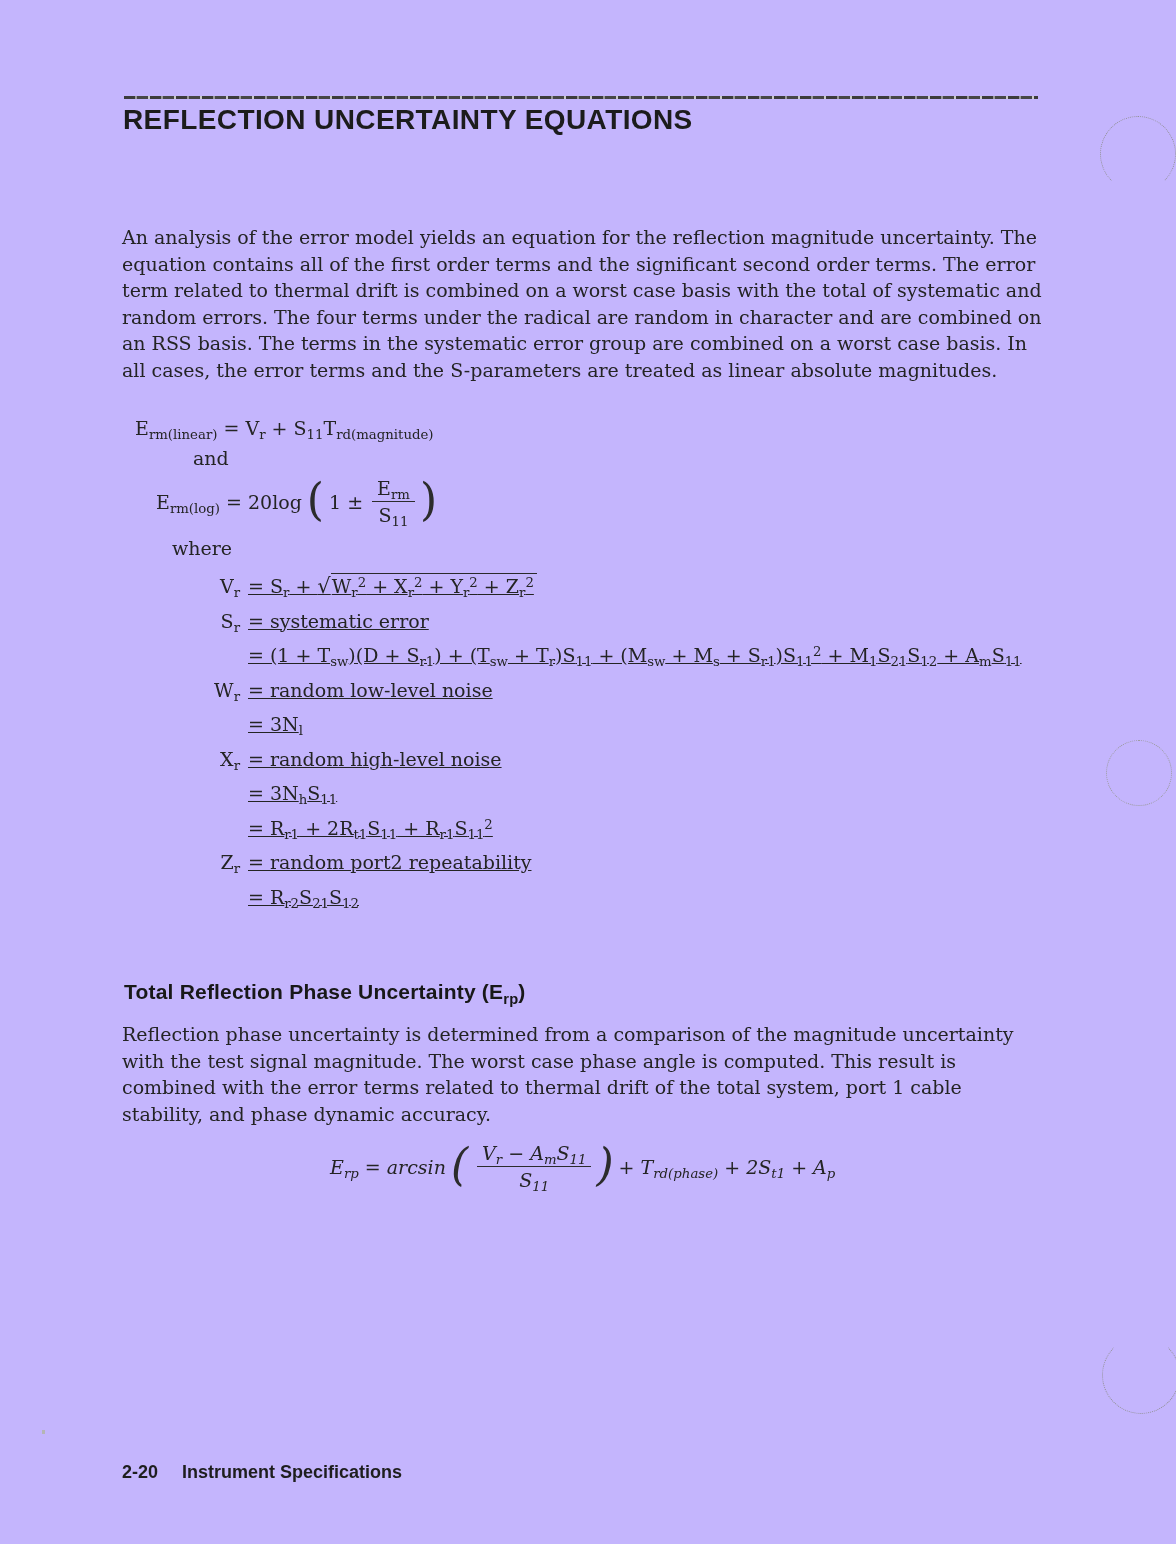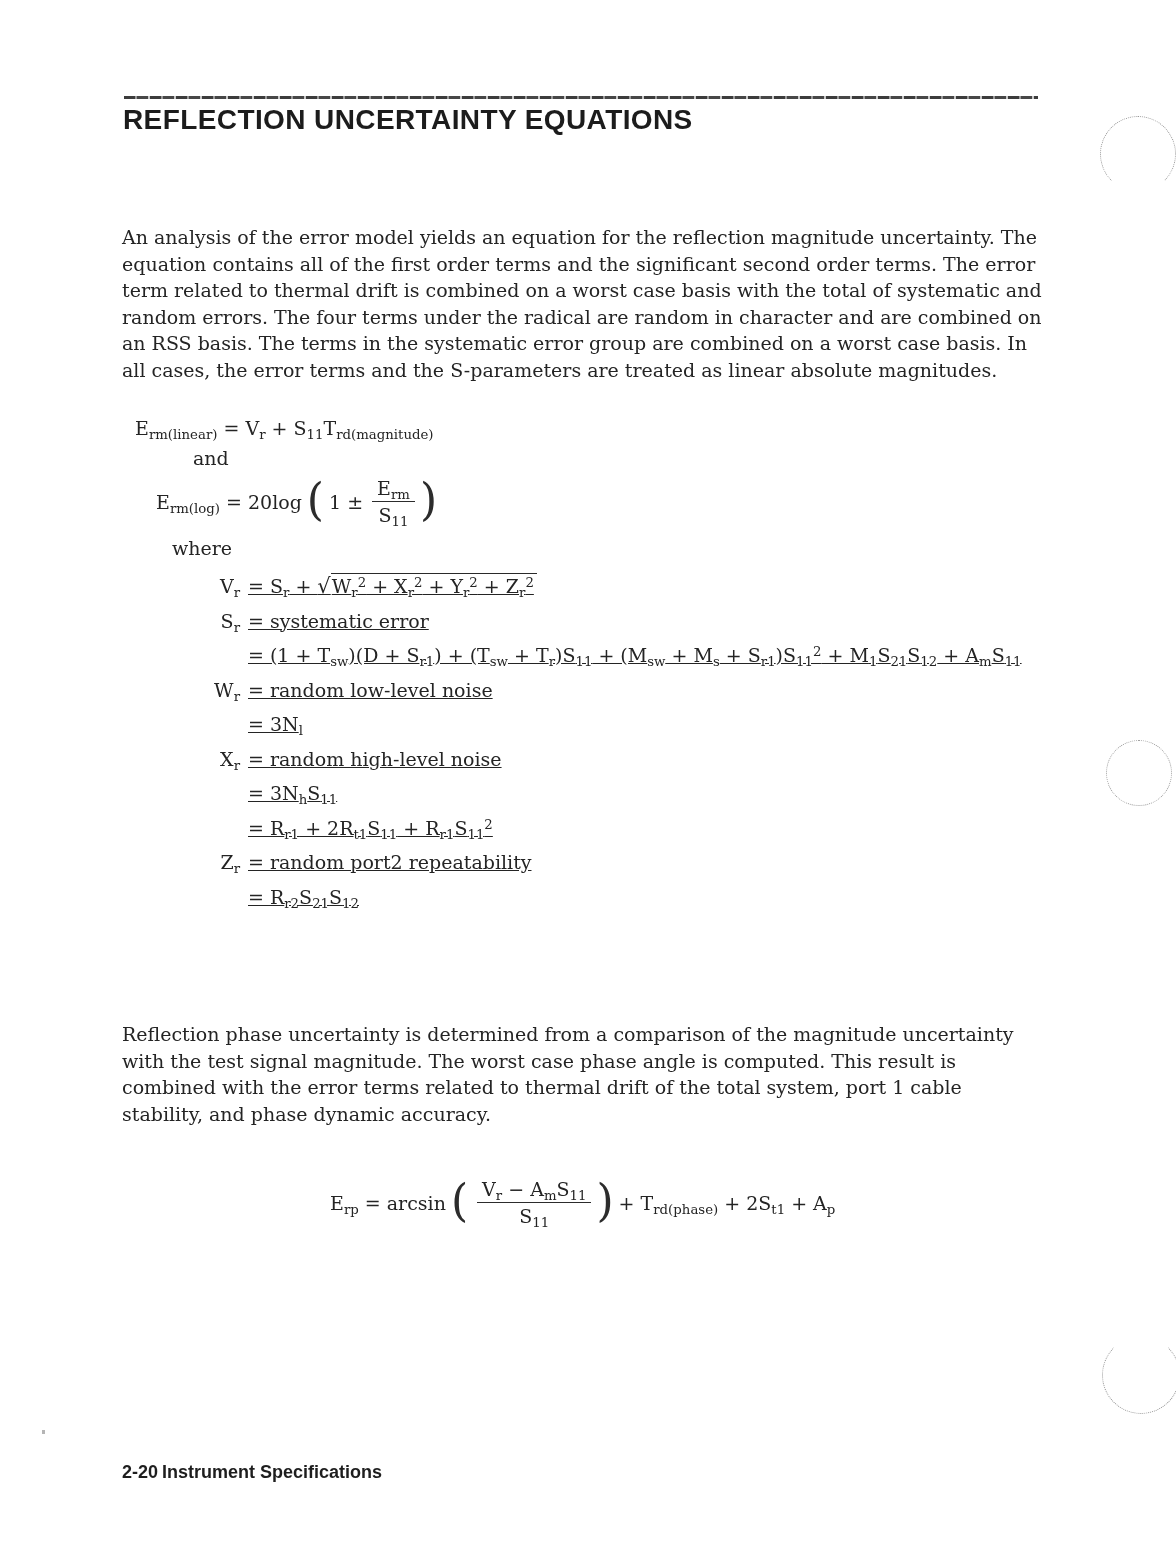--- a/index.html
+++ b/index.html
@@ -1,17 +1,17 @@
 <!DOCTYPE html>
 <html><head>
 <meta charset="utf-8">
 <style>
   html,body{margin:0;padding:0;background:#e8e8e8;}
   .page{
-    position:relative; width:1176px; height:1544px; background:#ffffff;
+    position:relative; width:1176px; height:1544px; background:#c4b5fd;
     font-family:"DejaVu Serif", serif; color:#222; overflow:hidden;
   }
   .top-rule{
     position:absolute; left:124px; top:96px; width:914px; height:3px;
     background:repeating-linear-gradient(90deg,#3c3c3c 0 11px,#9a9a9a 11px 13px,#474747 13px 24px,#c9c9c9 24px 26px);
   }
   .doc-title{
     position:absolute; left:123px; top:104px;
     font-family:"Liberation Sans", sans-serif; font-weight:700;
     font-size:28px; letter-spacing:0.4px; color:#1c1c1c;
@@ -30,21 +30,21 @@
   .p1{top:224px;}
   .p2{top:1021px;}
   .eq{position:absolute; font-size:19px; color:#242424; white-space:nowrap;}
   .eq-linear{left:135px; top:417px;}
   .and-label{left:193px; top:447px;}
   .eq-log{left:156px; top:472px; height:60px; line-height:60px;}
   .where-label{left:172px; top:537px;}
   .defs{position:absolute; left:200px; top:569px; font-size:19px; color:#242424;}
   .def-row{line-height:34.5px; white-space:nowrap;text-decoration:underline;}
   .def-lhs{display:inline-block; width:40px; text-align:right; margin-right:8px;}
-  .eq-rp{left:330px; top:1172px; height:62px; line-height:62px; }
+  .eq-rp{left:330px; top:1136px; height:62px; line-height:62px; font-style:italic;}
   .eq-rp > span{margin-right:5px;}
   .eq-log > span{margin-right:5px;}
   sub{font-size:70%; vertical-align:-0.32em; line-height:0;}
   sup{font-size:70%; vertical-align:0.45em; line-height:0;}
   .frac{
     display:inline-block; vertical-align:middle; text-align:center;
     margin:0 4px; line-height:normal; position:relative; top:-3px;
   }
   .frac .num{display:block; padding:0 5px 2px; border-bottom:1.5px solid #2c2c2c;}
   .frac .den{display:block; padding:2px 5px 0;}
@@ -53,21 +53,21 @@
     position:relative; top:-4px; color:#2c2c2c;
   }
   .sqrt{white-space:nowrap;}
   .sqrt .rad{font-size:21px;}
   .sqrt .ovl{border-top:1.6px solid #2a2a2a; padding:1px 3px 0 1px;}
   .footer{
     position:absolute; left:122px; top:1462px;
     font-family:"Liberation Sans", sans-serif; font-weight:700;
     font-size:18px; color:#1e1e1e;
   }
-  .footer .pagenum{margin-right:4px;}
+  .footer .pagenum{margin-right:24px;}
   .punch{position:absolute; border-radius:50%;}
   .punch1{left:1100px; top:116px; width:74px; height:74px;
     border:1.6px dotted #8f8f8f; border-bottom-color:transparent;}
   .punch2{left:1106px; top:740px; width:64px; height:64px;
     border:1.6px dotted #9a9a9a;}
   .punch3{left:1102px; top:1336px; width:76px; height:76px;
     border:1.6px dotted #8f8f8f; border-top-color:transparent;}
   .speck{position:absolute; left:42px; top:1430px; width:3px; height:4px; background:#b5b5b5;}
 </style>
 </head>
@@ -118,20 +118,21 @@
       <span class="def-lhs"></span><span class="def-rhs">= R<sub>r1</sub> + 2R<sub>t1</sub>S<sub>11</sub> + R<sub>r1</sub>S<sub>11</sub><sup>2</sup></span>
     </div>
     <div class="def-row">
       <span class="def-lhs">Z<sub>r</sub></span><span class="def-rhs">= random port2 repeatability</span>
     </div>
     <div class="def-row">
       <span class="def-lhs"></span><span class="def-rhs">= R<sub>r2</sub>S<sub>21</sub>S<sub>12</sub></span>
     </div>
   </div>
 
+  <div class="sec-heading h-s2">Total Reflection Phase Uncertainty (E<sub>rp</sub>)</div>
 
   <div class="body-par p2">Reflection phase uncertainty is determined from a comparison of the magnitude uncertainty with the test signal magnitude. The worst case phase angle is computed. This result is combined with the error terms related to thermal drift of the total system, port 1 cable stability, and phase dynamic accuracy.</div>
 
   <div class="eq eq-rp">
     <span>E<sub>rp</sub> = arcsin</span><span class="bigp">(</span><span class="frac"><span class="num">V<sub>r</sub> − A<sub>m</sub>S<sub>11</sub></span><span class="den">S<sub>11</sub></span></span><span class="bigp">)</span><span>+ T<sub>rd(phase)</sub> + 2S<sub>t1</sub> + A<sub>p</sub></span>
   </div>
 
   <div class="footer">
     <span class="pagenum">2-20</span><span>Instrument Specifications</span>
   </div>

